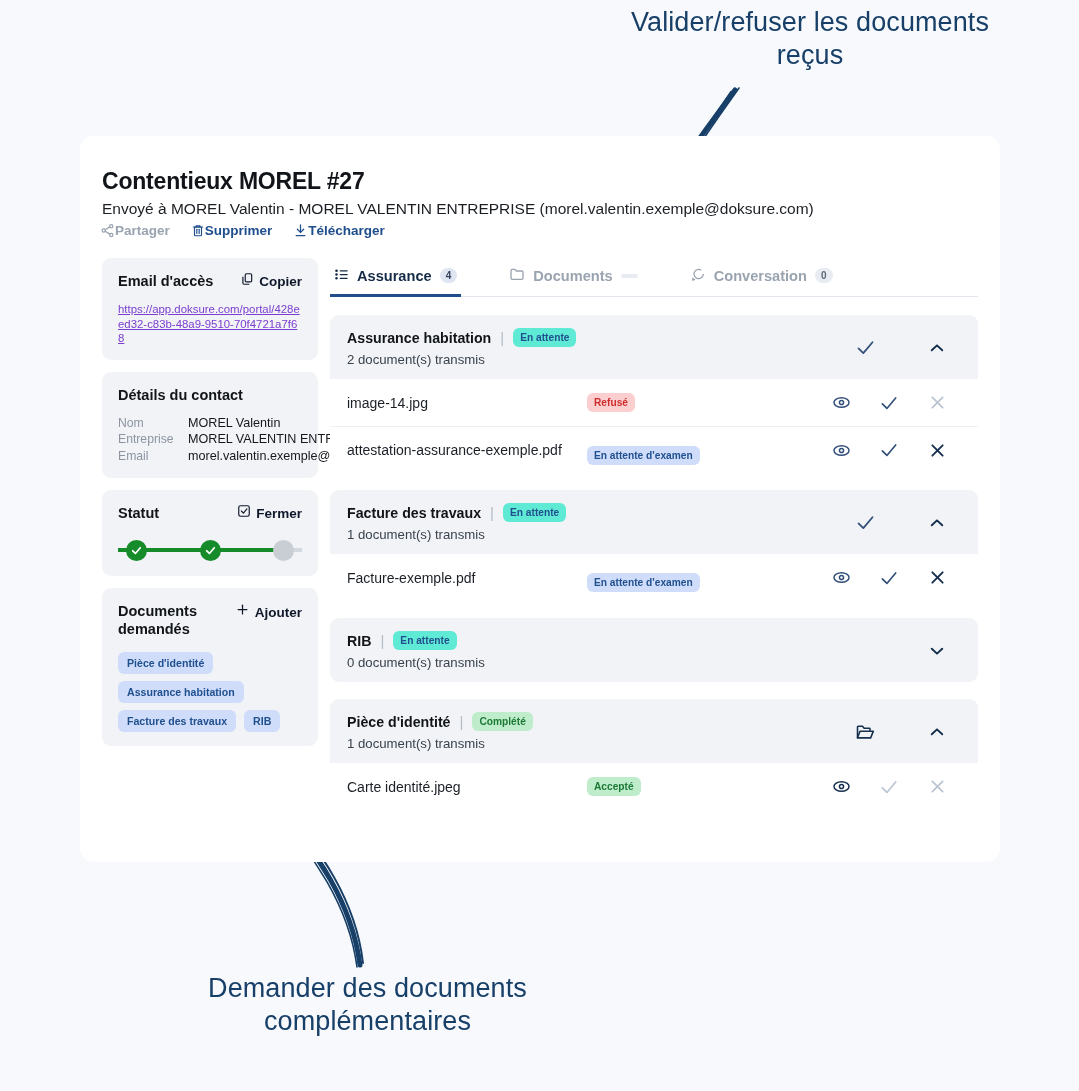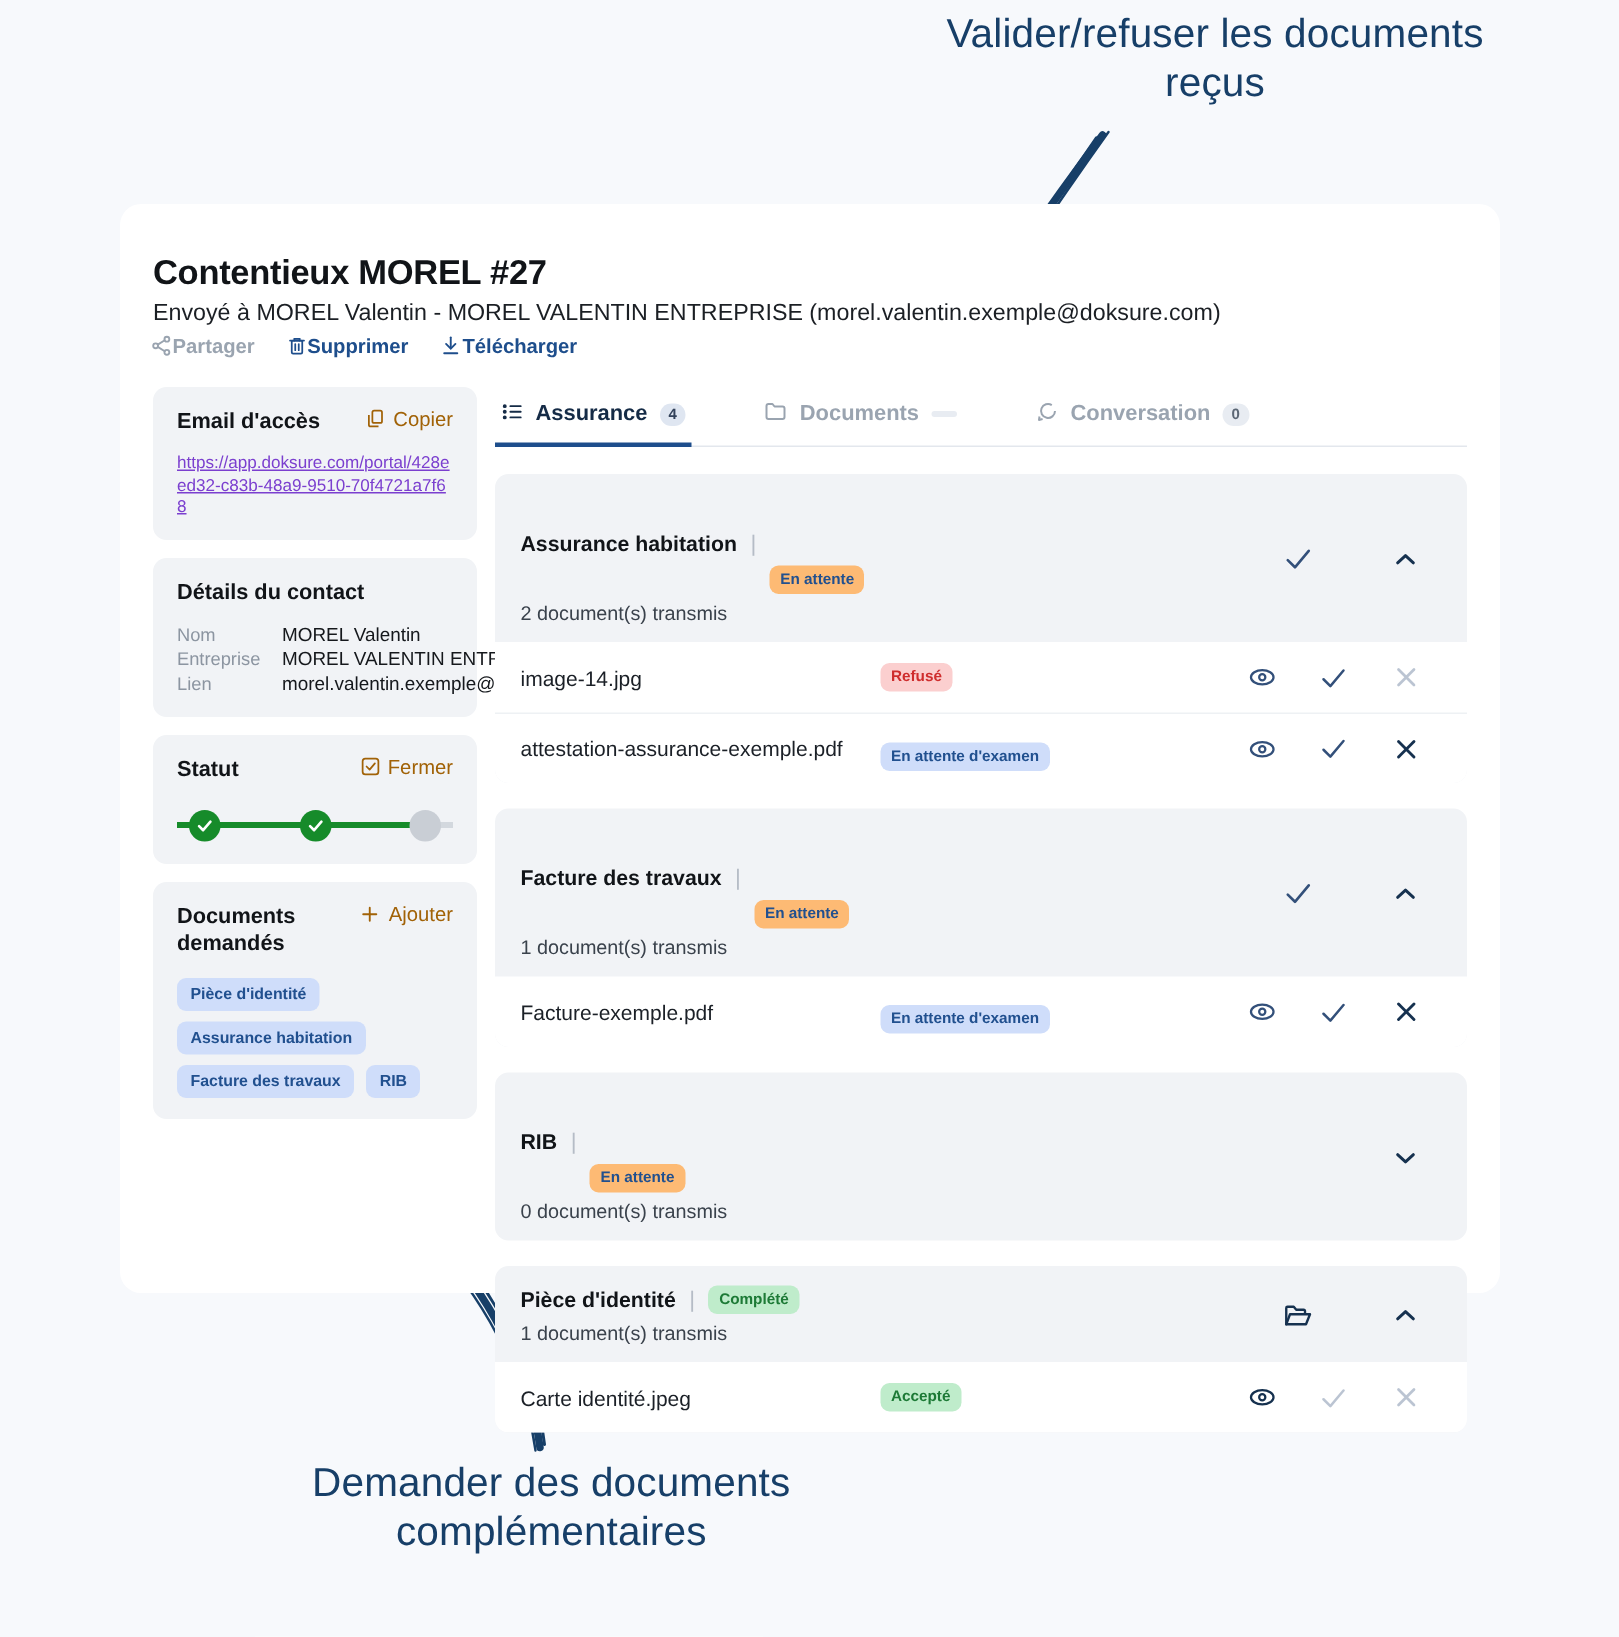--- a/index.html
+++ b/index.html
@@ -50,21 +50,21 @@
   .action { display: flex; align-items: center; gap: 0; font-size: 13.5px; font-weight: bold; cursor: pointer; }
   .action.enabled { color: #1e4e8c; }
   .action.disabled { color: #9aa4b0; cursor: default; }
   .action svg { display: block; }
 
   
   .sidebar { position: absolute; left: 22px; top: 122px; width: 216px; }
   .panel { background: #f1f3f6; border-radius: 9px; padding: 14px 16px; margin-bottom: 12px; }
   .panel-head { display: flex; align-items: flex-start; justify-content: space-between; }
   .panel-title { font-size: 14.5px; font-weight: bold; color: #111418; line-height: 18px; }
-  .panel-act { display: flex; align-items: flex-start; gap: 5px; color: #a16207; font-size: 13.5px; font-weight: 400; cursor: pointer; white-space: nowrap; }
+  .panel-act { display: flex; align-items: flex-end; gap: 5px; color: #0f172a; font-size: 13.5px; font-weight: 700; cursor: pointer; white-space: nowrap; }
   .link {
     display: block; margin-top: 12px;
     color: #7b3fcf; font-size: 11.4px; line-height: 14.5px;
     text-decoration: underline; word-break: break-all; cursor: pointer;
   }
   .kv { margin-top: 11px; display: grid; grid-template-columns: 66px 1fr; row-gap: 0px; column-gap: 4px; }
   .kv .k { color: #8c95a1; font-size: 12.2px; line-height: 16.5px; }
   .kv .v { color: #15181c; font-size: 12.6px; line-height: 16.5px; }
 
   
@@ -96,21 +96,21 @@
   .sec-titles { flex: 1; }
   .sec-title-row { display: flex; align-items: center; gap: 9px; }
   .sec-name { font-size: 14.2px; font-weight: bold; color: #111418; }
   .sec-div { color: #b5bcc6; font-size: 15px; }
   .sec-count { margin-top: 5px; font-size: 13.2px; color: #3a424c; }
   .sec-icons { display: flex; align-items: center; gap: 0; }
   .sec-icons .ic { width: 96px; display: flex; justify-content: center; cursor: pointer; }
   .sec-icons .ic.last { width: 48px; }
 
   .badge { font-size: 10.2px; font-weight: bold; border-radius: 6px; padding: 4px 7px; white-space: nowrap; }
-  .badge.wait { background: #fdba74; color: #21508f; margin-top: 48px; }
+  .badge.wait { background: #5eead4; color: #21508f; }
   .badge.done { background: #bfeccb; color: #1d7a36; }
   .badge.refused { background: #fbcfcf; color: #cf2d2d; }
   .badge.review { background: #cfddfa; color: #21508f; margin-top: 10px; }
   .badge.accept { background: #bfeccb; color: #1d7a36; }
 
   .files { background: #ffffff; }
   .file-row { display: flex; align-items: center; height: 47px; padding: 0 17px; border-top: 1px solid #eef1f4; }
   .file-row:first-child { border-top: none; }
   .file-name { flex: 1; font-size: 14px; color: #1b2027; }
   .file-badge-wrap { width: 230px; display: flex; }
@@ -206,21 +206,21 @@
         <a class="link">https://app.doksure.com/portal/428eed32-c83b-48a9-9510-70f4721a7f68</a>
       </div>
 
       <div class="panel">
         <div class="panel-title">Détails du contact</div>
         <div class="kv">
           <div class="k">Nom</div>
           <div class="v">MOREL Valentin</div>
           <div class="k">Entreprise</div>
           <div class="v">MOREL VALENTIN ENTREPRISE</div>
-          <div class="k">Lien</div>
+          <div class="k">Email</div>
           <div class="v">morel.valentin.exemple@doksure.com</div>
         </div>
       </div>
 
       <div class="panel">
         <div class="panel-head">
           <div class="panel-title">Statut</div>
           <div class="panel-act">
             <span>
               <svg width="14" height="14" viewBox="0 0 24 24" fill="none" stroke="currentColor" stroke-width="2" stroke-linecap="round" stroke-linejoin="round">

